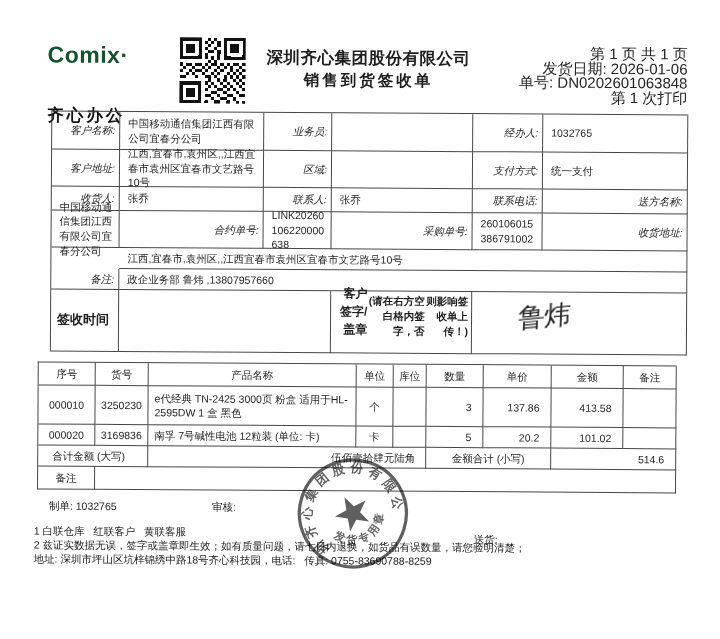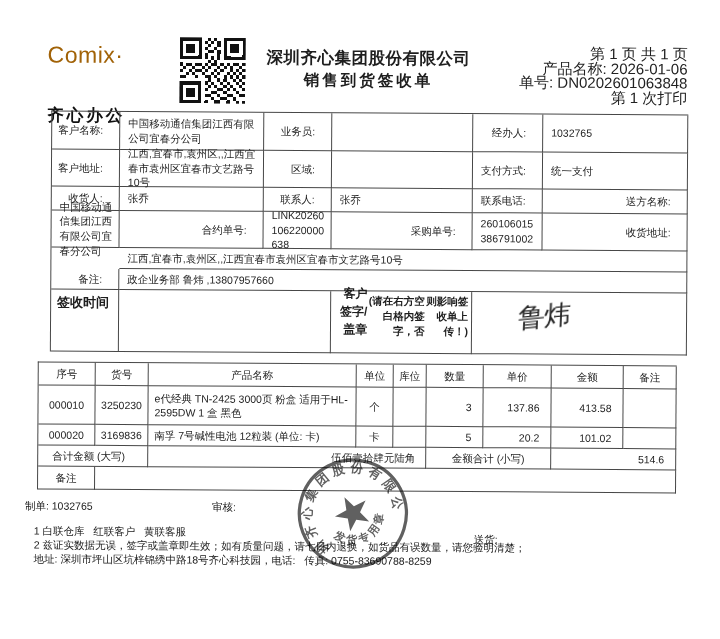--- a/index.html
+++ b/index.html
@@ -2,39 +2,39 @@
 <html><head>
 <meta charset="utf-8">
 <style>
   * { box-sizing: border-box; }
   html,body { margin:0; padding:0; width:720px; height:639px; background:#ffffff; overflow:hidden;
     font-family:"Liberation Sans","DejaVu Sans",sans-serif; color:#1e1e1e; }
   .sheet { position:absolute; inset:0; background:#fff; transform:rotate(.35deg); transform-origin:40% 0; }
 
   
   .logo { position:absolute; left:48px; top:44px; }
-  .logo-en { font-size:23px; font-weight:400; letter-spacing:.5px; color:#a16207; line-height:24px; }
+  .logo-en { font-size:23px; font-weight:700; letter-spacing:.5px; color:#14532d; line-height:24px; }
   .logo-cn { font-size:16.5px; font-weight:800; letter-spacing:3px; color:#101010; line-height:22px;margin-top:37px; }
   .qr { position:absolute; left:180px; top:38px; width:66px; height:66px; }
   .title-block { position:absolute; left:253px; top:46px; width:232px; text-align:center; }
   .title-company { font-size:16.5px; font-weight:600; letter-spacing:.5px; line-height:22px; }
   .title-doc { font-size:15.5px; font-weight:600; letter-spacing:3px; line-height:24px; }
   .meta-block { position:absolute; right:32px; top:45px; text-align:right; font-size:15px; line-height:14.5px; color:#222; }
 
   
   .info-grid { position:absolute; left:52px; top:112px; display:grid;
     grid-template-columns:68px 144px 68px 141px 70px 145px;
     grid-template-rows:38px 37px 24px 37px 21px 21px 62px;
     border-top:1px solid #474747; border-left:1px solid #474747; font-size:10.5px; }
   .info-grid > div { border-right:1px solid #474747; border-bottom:1px solid #474747;
     display:flex; align-items:center; line-height:1.4; }
-  .lbl { justify-content:flex-end; padding-right:16px; white-space:nowrap; }
+  .lbl { justify-content:flex-end; padding-right:4px; white-space:nowrap;font-style:italic; }
   .val { padding-left:8px; padding-right:4px; word-break:break-all; }
   .sign-time-lbl { font-size:13px; font-weight:700; align-items:flex-start !important;
-    justify-content:flex-start; padding:4px 0 0 6px; }
+    justify-content:flex-start; padding:21px 0 0 6px; }
   .sign-instr { flex-direction:row; align-items:flex-end !important; justify-content:center;
     padding:14px 3px; text-align:right; font-weight:700; }
   .sign-instr .l1 { font-size:12px; line-height:18px; }
   .sign-instr .l2 { font-size:10.5px; line-height:15px;margin-top:40px; }
   .sign-box { position:relative; }
   .handwriting { position:absolute; left:46px; top:6px; font-size:27px; color:#262626;
     transform:rotate(-6deg) skewX(-8deg); letter-spacing:-1px; filter:blur(.35px); white-space:nowrap; }
 
   
   .items-grid { position:absolute; left:40px; top:363px; display:grid;
@@ -79,21 +79,21 @@
     <path fill="#111" d="M9 0h1v1h-1zM11 0h1v1h-1zM8 1h1v1h-1zM10 1h1v1h-1zM12 1h1v1h-1zM9 2h1v1h-1zM12 2h1v1h-1zM8 3h1v1h-1zM11 3h1v1h-1zM9 4h1v1h-1zM10 4h1v1h-1zM12 4h1v1h-1zM8 5h1v1h-1zM12 5h1v1h-1zM8 6h1v1h-1zM10 6h1v1h-1zM12 6h1v1h-1zM9 7h1v1h-1zM11 7h1v1h-1zM0 8h1v1h-1zM2 8h1v1h-1zM3 8h1v1h-1zM5 8h1v1h-1zM6 8h1v1h-1zM8 8h1v1h-1zM10 8h1v1h-1zM11 8h1v1h-1zM13 8h1v1h-1zM15 8h1v1h-1zM17 8h1v1h-1zM18 8h1v1h-1zM20 8h1v1h-1zM1 9h1v1h-1zM4 9h1v1h-1zM7 9h1v1h-1zM9 9h1v1h-1zM12 9h1v1h-1zM14 9h1v1h-1zM16 9h1v1h-1zM19 9h1v1h-1zM0 10h1v1h-1zM3 10h1v1h-1zM5 10h1v1h-1zM6 10h1v1h-1zM8 10h1v1h-1zM11 10h1v1h-1zM13 10h1v1h-1zM16 10h1v1h-1zM18 10h1v1h-1zM20 10h1v1h-1zM2 11h1v1h-1zM4 11h1v1h-1zM7 11h1v1h-1zM10 11h1v1h-1zM12 11h1v1h-1zM15 11h1v1h-1zM17 11h1v1h-1zM19 11h1v1h-1zM0 12h1v1h-1zM1 12h1v1h-1zM5 12h1v1h-1zM8 12h1v1h-1zM9 12h1v1h-1zM11 12h1v1h-1zM14 12h1v1h-1zM16 12h1v1h-1zM18 12h1v1h-1zM20 12h1v1h-1zM9 13h1v1h-1zM12 13h1v1h-1zM14 13h1v1h-1zM17 13h1v1h-1zM19 13h1v1h-1zM8 14h1v1h-1zM10 14h1v1h-1zM13 14h1v1h-1zM15 14h1v1h-1zM18 14h1v1h-1zM20 14h1v1h-1zM9 15h1v1h-1zM11 15h1v1h-1zM14 15h1v1h-1zM16 15h1v1h-1zM19 15h1v1h-1zM8 16h1v1h-1zM12 16h1v1h-1zM13 16h1v1h-1zM15 16h1v1h-1zM17 16h1v1h-1zM20 16h1v1h-1zM10 17h1v1h-1zM11 17h1v1h-1zM14 17h1v1h-1zM18 17h1v1h-1zM8 18h1v1h-1zM9 18h1v1h-1zM12 18h1v1h-1zM15 18h1v1h-1zM16 18h1v1h-1zM19 18h1v1h-1zM20 18h1v1h-1zM10 19h1v1h-1zM13 19h1v1h-1zM14 19h1v1h-1zM17 19h1v1h-1zM8 20h1v1h-1zM11 20h1v1h-1zM12 20h1v1h-1zM15 20h1v1h-1zM18 20h1v1h-1zM20 20h1v1h-1z"></path>
   </svg>
 
   <div class="title-block">
     <div class="title-company">深圳齐心集团股份有限公司</div>
     <div class="title-doc">销售到货签收单</div>
   </div>
 
   <div class="meta-block">
     <div>第 1 页 共 1 页</div>
-    <div><span>产品名称:</span> <span>2026-01-06</span></div>
+    <div><span>发货日期:</span> <span>2026-01-06</span></div>
     <div><span>单号:</span> <span>DN0202601063848</span></div>
     <div>第 1 次打印</div>
   </div>
 
   <div class="info-grid">
 
     <div class="lbl">客户名称:</div>
     <div class="val">中国移动通信集团江西有限公司宜春分公司</div>
     <div class="lbl">业务员:</div>
     <div class="val"></div>
@@ -171,21 +171,21 @@
 
     <div class="total-lbl" style="grid-column:1/3">合计金额 (大写)</div>
     <div class="total-words" style="grid-column:3/6">伍佰壹拾肆元陆角</div>
     <div class="tc" style="grid-column:6/8">金额合计 (小写)</div>
     <div class="tr-num" style="grid-column:8/10">514.6</div>
 
     <div class="tc">备注</div>
     <div style="grid-column:2/10"></div>
   </div>
 
-  <div class="foot-line" style="left:28px; top:501px;text-align:center;"><span>制单:</span> <span>1032765</span></div>
+  <div class="foot-line" style="left:52px; top:501px;text-align:center;"><span>制单:</span> <span>1032765</span></div>
   <div class="foot-line" style="left:215px; top:501px;">审核:</div>
   <div class="foot-line" style="left:477px; top:532px;">送货:</div>
 
   <div class="foot-line" style="left:37px; top:526px;">1 白联仓库   红联客户   黄联客服</div>
   <div class="foot-line" style="left:37px; top:540px;">2 兹证实数据无误，签字或盖章即生效；如有质量问题，请七日内退换，如货品有误数量，请您验明清楚；</div>
   <div class="foot-line" style="left:37px; top:554px;">地址: 深圳市坪山区坑梓锦绣中路18号齐心科技园，电话:   传真: 0755-83690788-8259</div>
 
   <svg class="stamp" viewBox="0 0 115 115">
     <defs>
       <path id="arcT" d="M19 71.5 A41 41 0 1 1 96 71.5" fill="none"></path>

